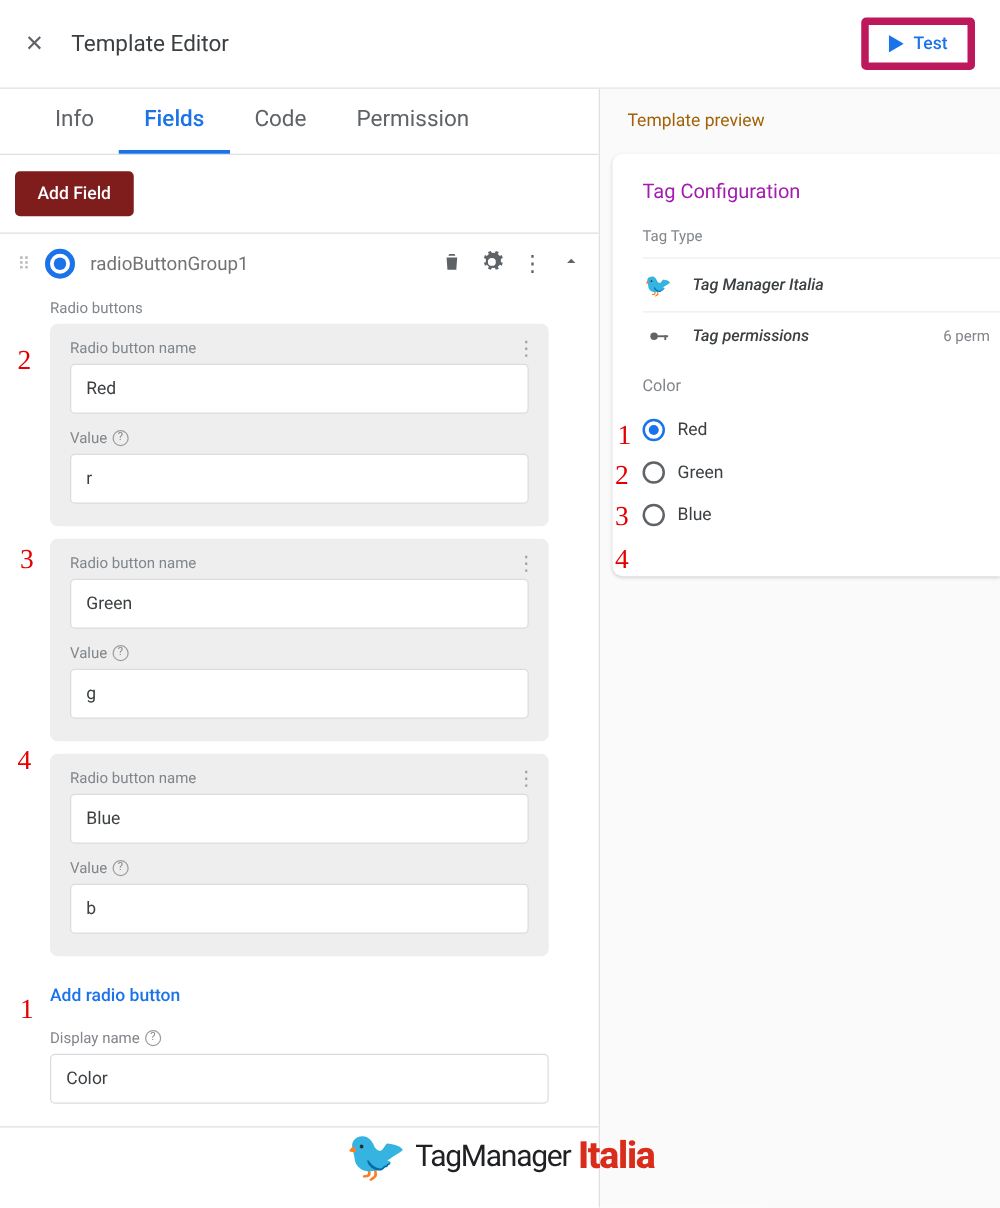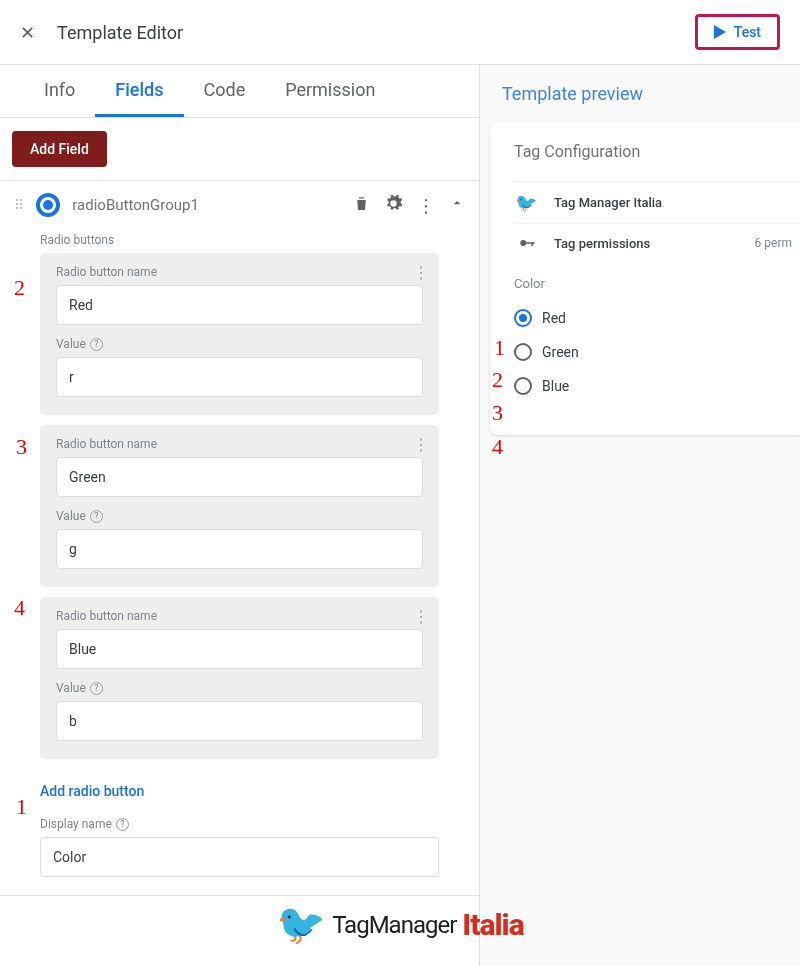--- a/index.html
+++ b/index.html
@@ -1,21 +1,21 @@
 <!DOCTYPE html>
 <html><head>
   <meta charset="utf-8">
   <style>
     * { margin:0; padding:0; box-sizing:border-box; font-family:Roboto,Arial,sans-serif; }
     body { width:800px; height:966px; background:#fff; color:#202124; overflow:hidden; position:relative; }
     .top-bar { display:flex; align-items:center; justify-content:space-between; padding:14px 20px; border-bottom:1px solid #e0e0e0; }
     .top-left { display:flex; align-items:center; gap:22px; }
     .close-x { font-size:18px; color:#5f6368; cursor:pointer; }
     .title { font-size:18px; color:#3c4043; }
-    .test-btn { display:flex; align-items:center; gap:8px; border:3px solid #be185d; border-radius:4px; padding:7px 16px; color:#1a73e8; font-size:14px; font-weight:500; cursor:pointer; background:#fff; }
+    .test-btn { display:flex; align-items:center; gap:8px; border:6px solid #be185d; border-radius:4px; padding:7px 16px; color:#1a73e8; font-size:14px; font-weight:500; cursor:pointer; background:#fff; }
     .test-btn svg { fill:#1a73e8; }
     .columns { display:flex; height:calc(100% - 58px); }
     .left-col { flex:1; border-right:1px solid #e0e0e0; overflow:hidden; }
     .right-col { width:320px; background:#fafafa; }
     .tabs { display:flex; padding:0 24px; border-bottom:1px solid #e0e0e0; }
     .tab { padding:14px 20px; font-size:18px; color:#5f6368; cursor:pointer; border-bottom:3px solid transparent; }
     .tab.active { color:#1a73e8; border-bottom-color:#1a73e8; font-weight:500; }
     .addfield-row { padding:13px 12px; border-bottom:1px solid #e0e0e0; }
     .add-field-btn { background:#7f1d1d; color:#fff; border:none; border-radius:4px; padding:10px 18px; font-size:14px; font-weight:500; cursor:pointer; }
     .field-block { border-bottom:1px solid #e0e0e0; }
@@ -30,29 +30,29 @@
     .radio-card { background:#eeeeee; border-radius:6px; margin:0 40px 10px; padding:12px 16px 18px; position:relative; }
     .card-more { position:absolute; top:10px; right:10px; color:#9e9e9e; cursor:pointer; }
     .small-lbl { font-size:12px; color:#80868b; margin-bottom:6px; display:flex; align-items:center; gap:4px; }
     .small-lbl .help { width:13px; height:13px; border:1px solid #9e9e9e; border-radius:50%; font-size:9px; color:#80868b; display:inline-flex; align-items:center; justify-content:center; }
     .txt-input { width:100%; background:#fff; border:1px solid #dadce0; border-radius:4px; padding:11px 12px; font-size:14px; color:#3c4043; margin-bottom:12px; }
     .txt-input:last-child { margin-bottom:0; }
     .add-radio-link { color:#1a73e8; font-size:14px; font-weight:500; padding:14px 40px; cursor:pointer; }
     .display-name-wrap { padding:4px 40px 18px; }
     .red-anno { position:absolute; color:#e40000; font-size:22px; font-weight:400; font-family:Georgia,serif; }
     
-    .preview-hdr { padding:18px 22px; font-size:18px; color:#3b82f6; }
+    .preview-hdr { padding:18px 22px; font-size:14px; color:#a16207; }
     .preview-card { background:#fff; border-radius:8px 0 0 8px; margin-left:10px; box-shadow:0 1px 3px rgba(0,0,0,.15); padding:20px 0 32px 24px; }
-    .card-title { font-size:16px; color:#737373; margin-bottom:20px; }
+    .card-title { font-size:16px; color:#a21caf; margin-bottom:20px; }
     .tag-type-lbl { font-size:12px; color:#80868b; margin-bottom:10px; }
     .tag-row { display:flex; align-items:center; gap:14px; padding:10px 0; border-top:1px solid #eee; }
     .tag-row:first-of-type { border-top:none; }
     .tag-icon { width:26px; display:flex; justify-content:center; color:#5f6368; }
     .bird { font-size:18px; }
-    .tag-main { flex:1; }
+    .tag-main { flex:1;font-style:italic; }
     .tag-main .nm { font-size:13px; color:#3c4043; font-weight:500; }
     .tag-main .sub { font-size:12px; color:#80868b; }
     .perm-count { font-size:12px; color:#80868b; padding-right:8px; }
     .pv-group-lbl { font-size:13px; color:#80868b; margin:14px 0 10px; }
     .pv-radio { display:flex; align-items:center; gap:10px; padding:8px 0; font-size:14px; color:#3c4043; }
     .pv-radio .circle { width:18px; height:18px; border:2px solid #5f6368; border-radius:50%; display:inline-block; }
     .pv-radio.sel .circle { border-color:#1a73e8; position:relative; }
     .pv-radio.sel .circle::after { content:""; position:absolute; inset:3px; background:#1a73e8; border-radius:50%; }
     
     .footer-logo { position:absolute; bottom:18px; left:0; width:100%; display:flex; justify-content:center; align-items:center; gap:6px; }
@@ -157,20 +157,21 @@
           </div>
         <input class="txt-input" value="Color" style="">
       </div>
     </div>
   </div>
 
   <div class="right-col">
     <div class="preview-hdr">Template preview</div>
     <div class="preview-card">
       <div class="card-title">Tag Configuration</div>
+      <div class="tag-type-lbl">Tag Type</div>
       <div class="tag-row">
         <span class="tag-icon bird">🐦</span>
         <div class="tag-main">
           <div class="nm">Tag Manager Italia</div>
         </div>
       </div>
       <div class="tag-row">
         <span class="tag-icon">
           <svg width="18" height="18" viewBox="0 0 24 24" fill="#5f6368">
               <circle cx="7" cy="12" r="4"></circle>

